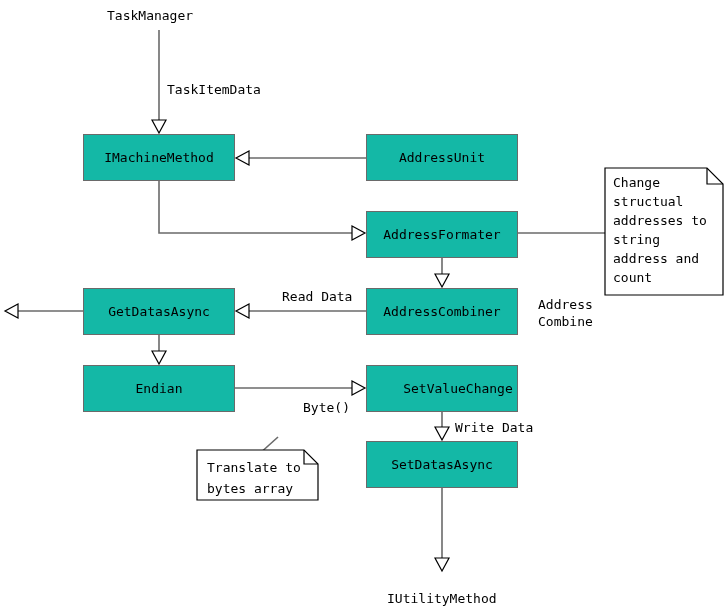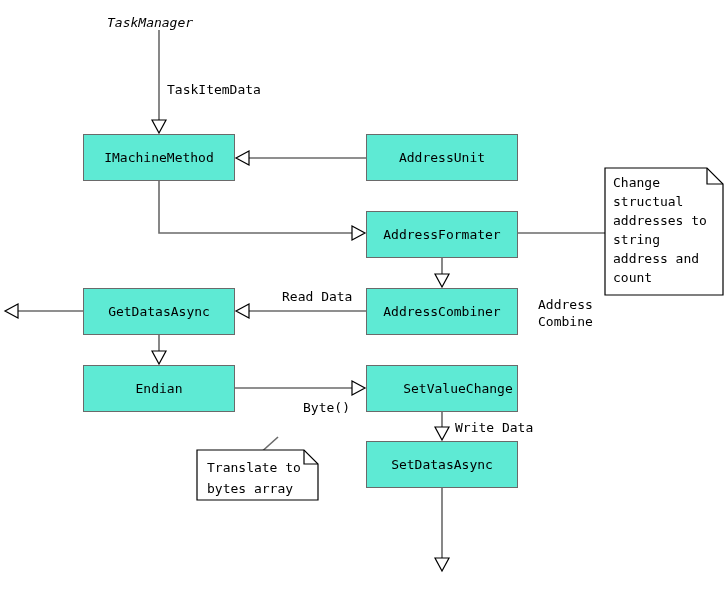--- a/index.html
+++ b/index.html
@@ -19,21 +19,21 @@
     position: absolute;
     left: 0;
     top: 0;
     width: 724px;
     height: 614px;
   }
   .node-box {
     position: absolute;
     box-sizing: border-box;
     border: 1px solid #6a6a6a;
-    background: #5eead4;
+    background: #14b8a6;
     display: flex;
     align-items: center;
     justify-content: center;
     font-size: 13px;
     color: #000000;
     letter-spacing: 0px;
     z-index: 3;
   }
   .free-label {
     position: absolute;
@@ -166,28 +166,29 @@
 string
 address and
 count</div>
   </div>
 
   <div class="note" style="left:197px; top:450px; width:121px; height:50px; background:transparent; border:none;">
     <div class="note-text small">Translate to
 bytes array</div>
   </div>
 
-  <div class="free-label" style="left:107px; top:14px;font-style:italic;">TaskManager</div>
+  <div class="free-label" style="left:107px; top:7px;">TaskManager</div>
 
   <div class="free-label" style="left:167px; top:81px;">TaskItemData</div>
 
 
   <div class="free-label" style="left:262px; top:288px;margin-left:20px;">Read Data</div>
 
   <div class="free-label" style="left:538px; top:296px;">Address
 Combine</div>
 
   <div class="free-label" style="left:259px; top:399px;margin-left:44px;">Byte()</div>
 
   <div class="free-label" style="left:455px; top:419px;">Write Data</div>
 
+  <div class="free-label" style="left:387px; top:590px;">IUtilityMethod</div>
 
 </div>
 
 </body></html>

